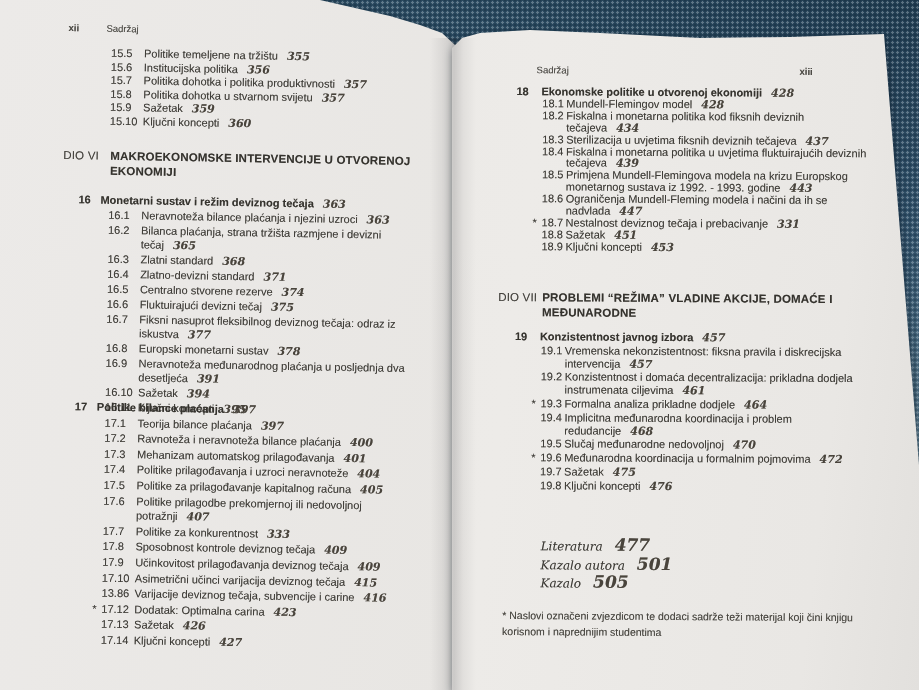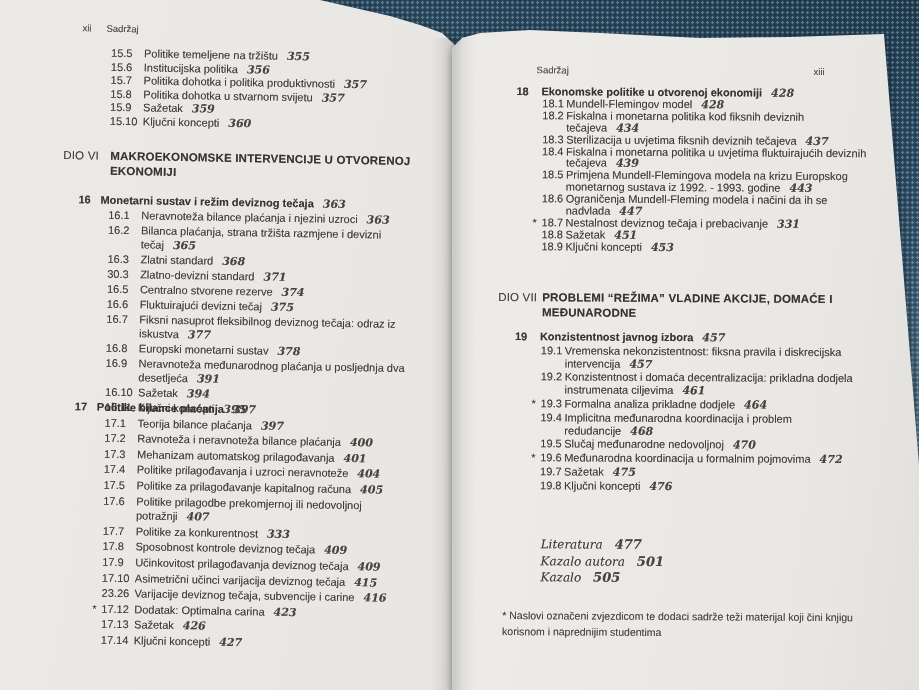--- a/index.html
+++ b/index.html
@@ -24,21 +24,21 @@
     background:linear-gradient(97deg,#c6c4c1 0%,#dddbd8 4%,#eae8e5 18%,#edebe8 55%,#e9e7e4 88%,#e2e0dd 100%);}
   .gutter{position:absolute;left:430px;top:38px;width:46px;height:652px;z-index:4;pointer-events:none;
     background:linear-gradient(to right,rgba(35,35,40,0) 0%,rgba(35,35,40,0.10) 38%,rgba(35,35,40,0.17) 52%,rgba(35,35,40,0.06) 72%,rgba(35,35,40,0) 100%);}
   
   .content{position:absolute;top:0;height:690px;z-index:6;font-size:11px;color:#3e3c37;
            text-shadow:0 0 0.6px rgba(62,60,55,0.45);}
   .cleft{left:66px;width:372px;transform:rotate(1deg);transform-origin:0 0;}
   .cright{left:500px;width:368px;transform:rotate(0.35deg);transform-origin:0 0;}
   .blk{position:absolute;left:0;right:0;}
   .phead{font-size:9.5px;color:#4c4a45;height:14px;}
-  .phead .folio{position:absolute;font-weight:400;margin-left:14px;}
+  .phead .folio{position:absolute;font-weight:700;}
   .phead .rhead{position:absolute;}
   .cleft .folio{left:3px}  .cleft .rhead{left:41px}
   .cright .folio{left:300px} .cright .rhead{left:37px}
   .part{display:grid;font-weight:700;font-size:11.5px;line-height:15px;letter-spacing:.2px;color:#35332e;}
   .cleft .part{grid-template-columns:47px 1fr;}
   .cright .part{grid-template-columns:44px 1fr;}
   .plabel{font-weight:400;color:#45433e;}
   .chapter{display:grid;font-weight:700;color:#35332e;}
   .cleft .chapter{grid-template-columns:22px 1fr;margin-left:16px;}
   .cright .chapter{grid-template-columns:25px 1fr;margin-left:17px;}
@@ -46,21 +46,21 @@
   .cleft .row{grid-template-columns:9px 33px 1fr;margin-left:37px;}
   .cright .row{grid-template-columns:9px 24px 1fr;margin-left:34px;}
   .pg{font-family:"DejaVu Serif",serif;font-style:italic;font-weight:700;margin-left:9px;color:#49443c;}
   #ch15blk{line-height:12.5px;}
   #ch16blk{line-height:14px;}
   #ch17blk{line-height:14.6px;}
   #ch18blk{line-height:11.9px;}
   #ch19blk{line-height:12.8px;}
   .bmrow{margin-left:44px;line-height:16.5px;font-size:12px;}
   .bmt{font-family:"DejaVu Serif",serif;font-style:italic;}
-  .bmrow .pg{font-size:13px;margin-left:12px;}
+  .bmrow .pg{font-size:17px;margin-left:12px;}
   .footnote{margin-left:6px;width:362px;font-size:10.5px;line-height:15.5px;color:#47453f;}
 </style>
 </head>
 <body>
 
 <div class="scene">
   <div class="fabric"></div>
   <div class="pshadow">
     <div class="page left"></div>
   </div>
@@ -128,21 +128,21 @@
           <span class="enum">16.2</span>
           <span class="etx"><span>Bilanca plaćanja, strana tržišta razmjene i devizni tečaj</span><i class="pg">365</i></span>
         </div>
       <div class="row">
           <span class="star"></span>
           <span class="enum">16.3</span>
           <span class="etx"><span>Zlatni standard</span><i class="pg">368</i></span>
         </div>
       <div class="row">
           <span class="star"></span>
-          <span class="enum">30.3</span>
+          <span class="enum">16.4</span>
           <span class="etx"><span>Zlatno-devizni standard</span><i class="pg">371</i></span>
         </div>
       <div class="row">
           <span class="star"></span>
           <span class="enum">16.5</span>
           <span class="etx"><span>Centralno stvorene rezerve</span><i class="pg">374</i></span>
         </div>
       <div class="row">
           <span class="star"></span>
           <span class="enum">16.6</span>
@@ -225,21 +225,21 @@
           <span class="enum">17.9</span>
           <span class="etx"><span>Učinkovitost prilagođavanja deviznog tečaja</span><i class="pg">409</i></span>
         </div>
       <div class="row">
           <span class="star"></span>
           <span class="enum">17.10</span>
           <span class="etx"><span>Asimetrični učinci varijacija deviznog tečaja</span><i class="pg">415</i></span>
         </div>
       <div class="row">
           <span class="star"></span>
-          <span class="enum">23.26</span>
+          <span class="enum">13.86</span>
           <span class="etx"><span>Varijacije deviznog tečaja, subvencije i carine</span><i class="pg">416</i></span>
         </div>
       <div class="row">
           <span class="star">*</span>
           <span class="enum">17.12</span>
           <span class="etx"><span>Dodatak: Optimalna carina</span><i class="pg">423</i></span>
         </div>
       <div class="row">
           <span class="star"></span>
           <span class="enum">17.13</span>

